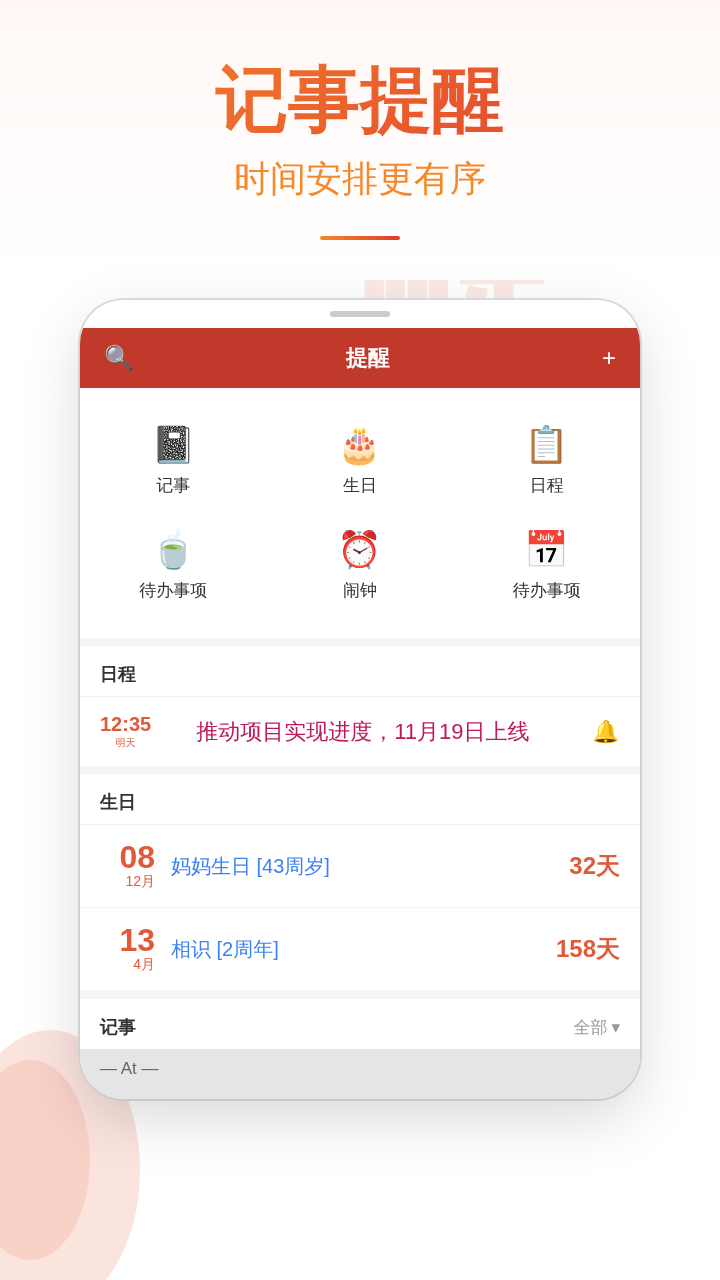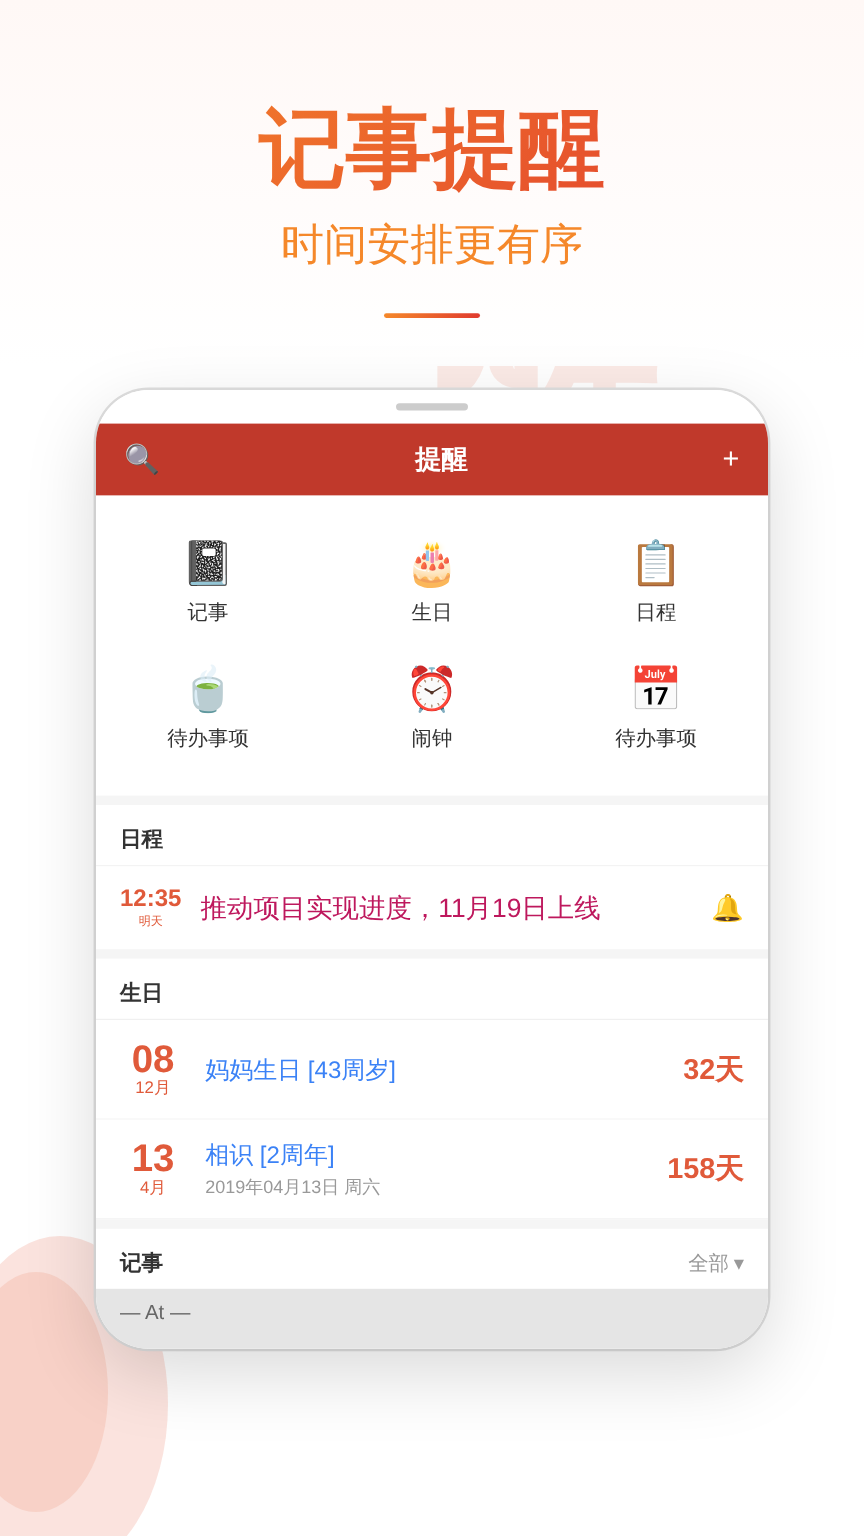--- a/index.html
+++ b/index.html
@@ -41,21 +41,20 @@
 
     .hero-title {
       font-size: 72px;
       font-weight: 800;
       background: linear-gradient(135deg, #f5882a 0%, #e03a2e 100%);
       -webkit-background-clip: text;
       -webkit-text-fill-color: transparent;
       background-clip: text;
       line-height: 1.1;
       margin-bottom: 16px;
-      margin-top: 25px;
     }
 
     .hero-subtitle {
       font-size: 36px;
       font-weight: 500;
       color: #f5882a;
       margin-bottom: 32px;
     }
 
     .hero-divider {
@@ -174,20 +173,21 @@
       border-bottom: 1px solid #f0f0f0;
     }
 
     
     .schedule-item {
       background: #fff;
       padding: 16px 20px;
       display: flex;
       align-items: center;
       border-bottom: 8px solid #f5f5f5;
+      gap: 29px;
     }
 
     .time-block {
       text-align: center;
       margin-right: 16px;
       min-width: 50px;
     }
 
     .time-hour {
       font-size: 20px;
@@ -218,21 +218,21 @@
 
     .birthday-item {
       padding: 16px 20px;
       display: flex;
       align-items: center;
       border-bottom: 1px solid #f5f5f5;
     }
 
     .date-block {
       min-width: 55px;
-      text-align: center;
+      text-align: right;
       margin-right: 16px;
     }
 
     .date-day {
       font-size: 32px;
       font-weight: 700;
       color: #e05a3a;
       line-height: 1;
     }
 
@@ -390,21 +390,20 @@
         </div>
         <div class="days-left">32天</div>
       </div>
       <div class="birthday-item">
         <div class="date-block">
           <div class="date-day">13</div>
           <div class="date-month">4月</div>
         </div>
         <div class="birthday-info">
           <div class="birthday-name">相识 [2周年]</div>
-          <div class="birthday-date">2019年04月13日 周六</div>
         </div>
         <div class="days-left">158天</div>
       </div>
     </div>
 
     <div class="notes-section-header">
       <span class="notes-title">记事</span>
       <div class="notes-filter">
         <span>全部</span>
         <span>▾</span>

